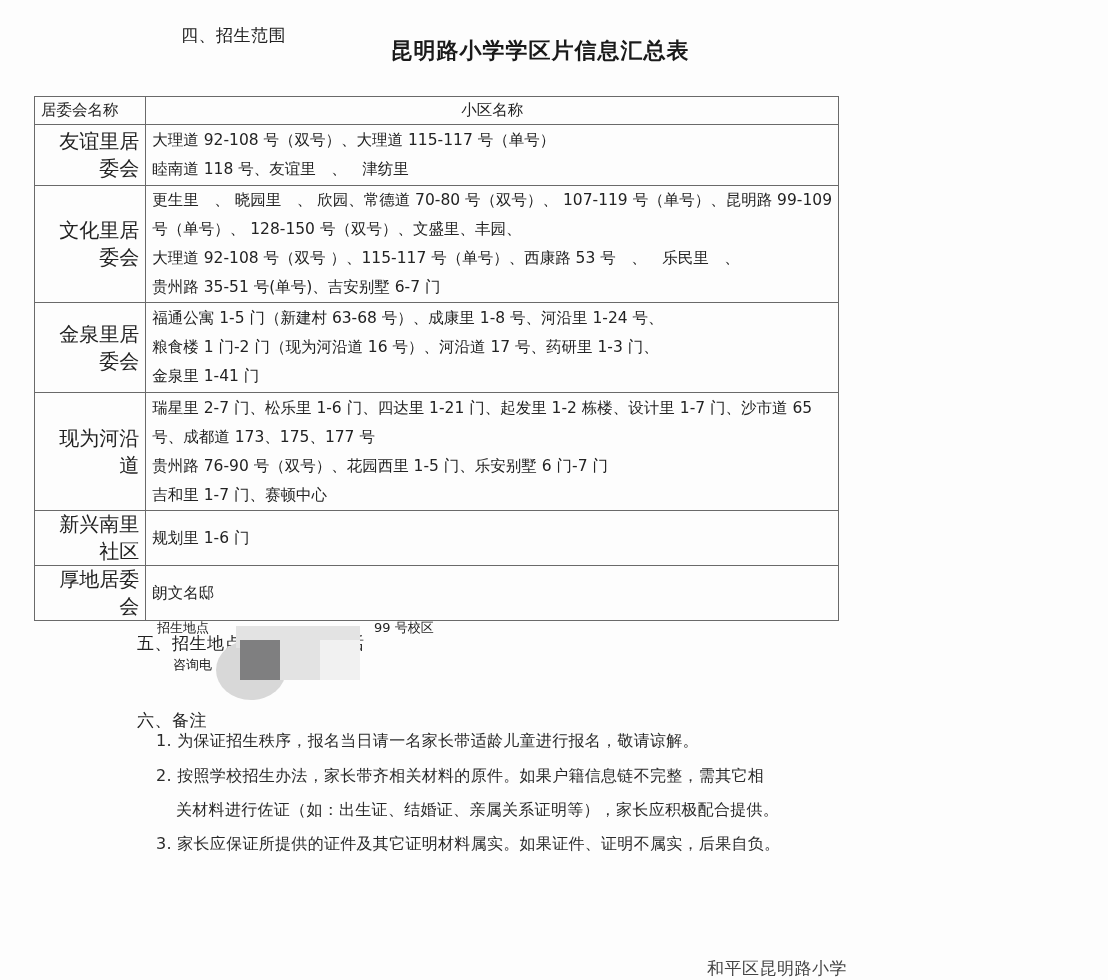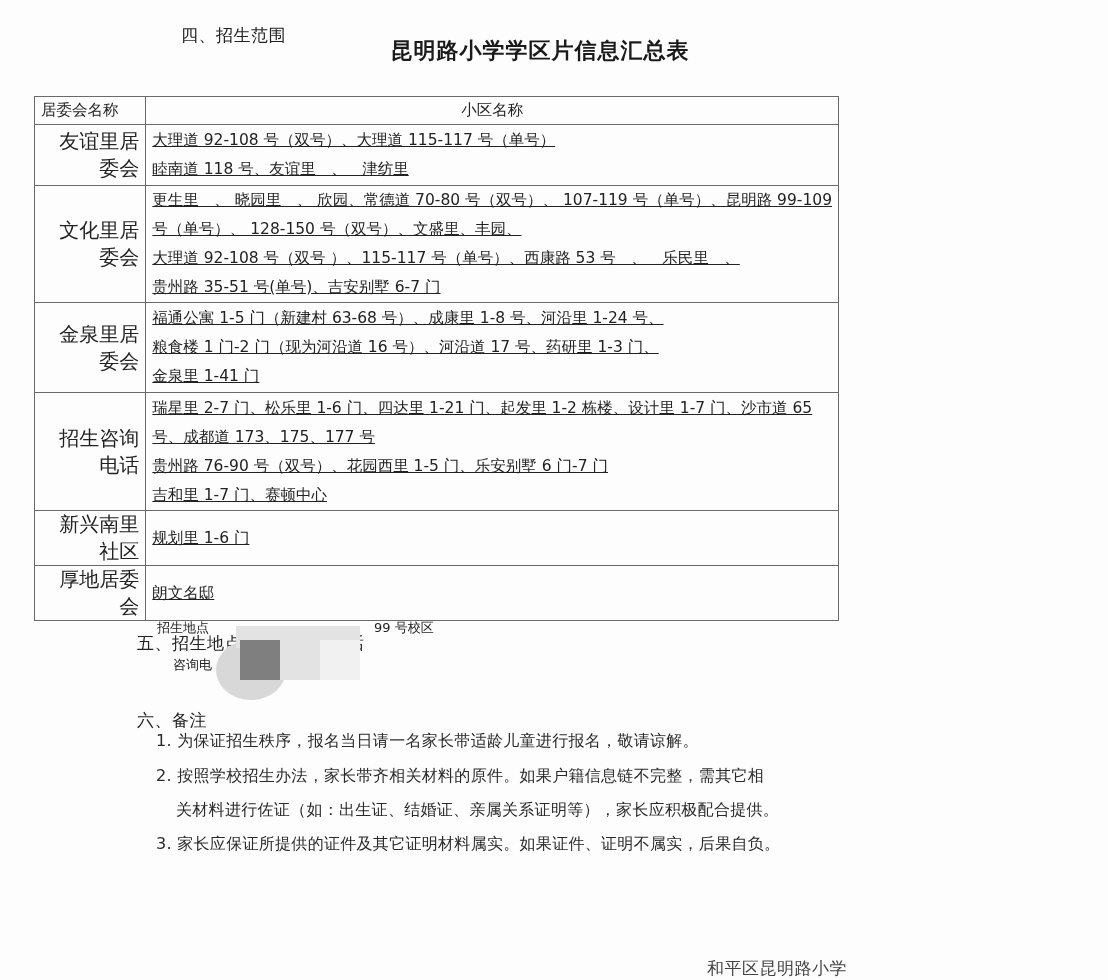--- a/index.html
+++ b/index.html
@@ -22,21 +22,21 @@
     }
     table.district td, table.district th {
       border: 1.5px solid #6a6a6a; padding: 0 6px; vertical-align: middle;
       font-weight: normal;
     }
     table.district th { height: 27px; }
     th.col-committee { width: 154px; text-align: left; padding-left: 8px; }
     th.col-communities { text-align: center; }
     td.committee { text-align: right; font-size: 20px; }
     td.communities { line-height: 29px; padding-top: 1px; padding-bottom: 1px; }
-    td.communities .line { display: block; white-space: nowrap; text-decoration: underline; }
+    td.communities .line { display: block; white-space: nowrap; }
     .info-line { font-size: 13px; color: #222; }
     .redact-a { background: #e3e3e3; }
     .redact-b { background: #7f7f80; }
     .redact-c { background: #f1f1f1; }
     .redact-d { background: #d8d8d8; border-radius: 50%; }
     .note { font-size: 16px; color: #2a2a2a; letter-spacing: 0.3px; white-space: nowrap; }
     .signature { font-size: 17px; color: #444; letter-spacing: 0.5px; }
   </style>
 </head>
 <body>
@@ -71,21 +71,21 @@
     </tr>
     <tr style="height:90px;">
       <td class="committee">金泉里居委会</td>
       <td class="communities">
         <span class="line">福通公寓 1-5 门（新建村 63-68 号）、成康里 1-8 号、河沿里 1-24 号、</span>
         <span class="line">粮食楼 1 门-2 门（现为河沿道 16 号）、河沿道 17 号、药研里 1-3 门、</span>
         <span class="line">金泉里 1-41 门</span>
       </td>
     </tr>
     <tr style="height:118px;">
-      <td class="committee">招生咨询电话</td>
+      <td class="committee">现为河沿道</td>
       <td class="communities">
         <span class="line">瑞星里 2-7 门、松乐里 1-6 门、四达里 1-21 门、起发里 1-2 栋楼、设计里 1-7 门、沙市道 65</span>
         <span class="line">号、成都道 173、175、177 号</span>
         <span class="line">贵州路 76-90 号（双号）、花园西里 1-5 门、乐安别墅 6 门-7 门</span>
         <span class="line">吉和里 1-7 门、赛顿中心</span>
       </td>
     </tr>
     <tr style="height:28px;">
       <td class="committee">新兴南里社区</td>
       <td class="communities">

